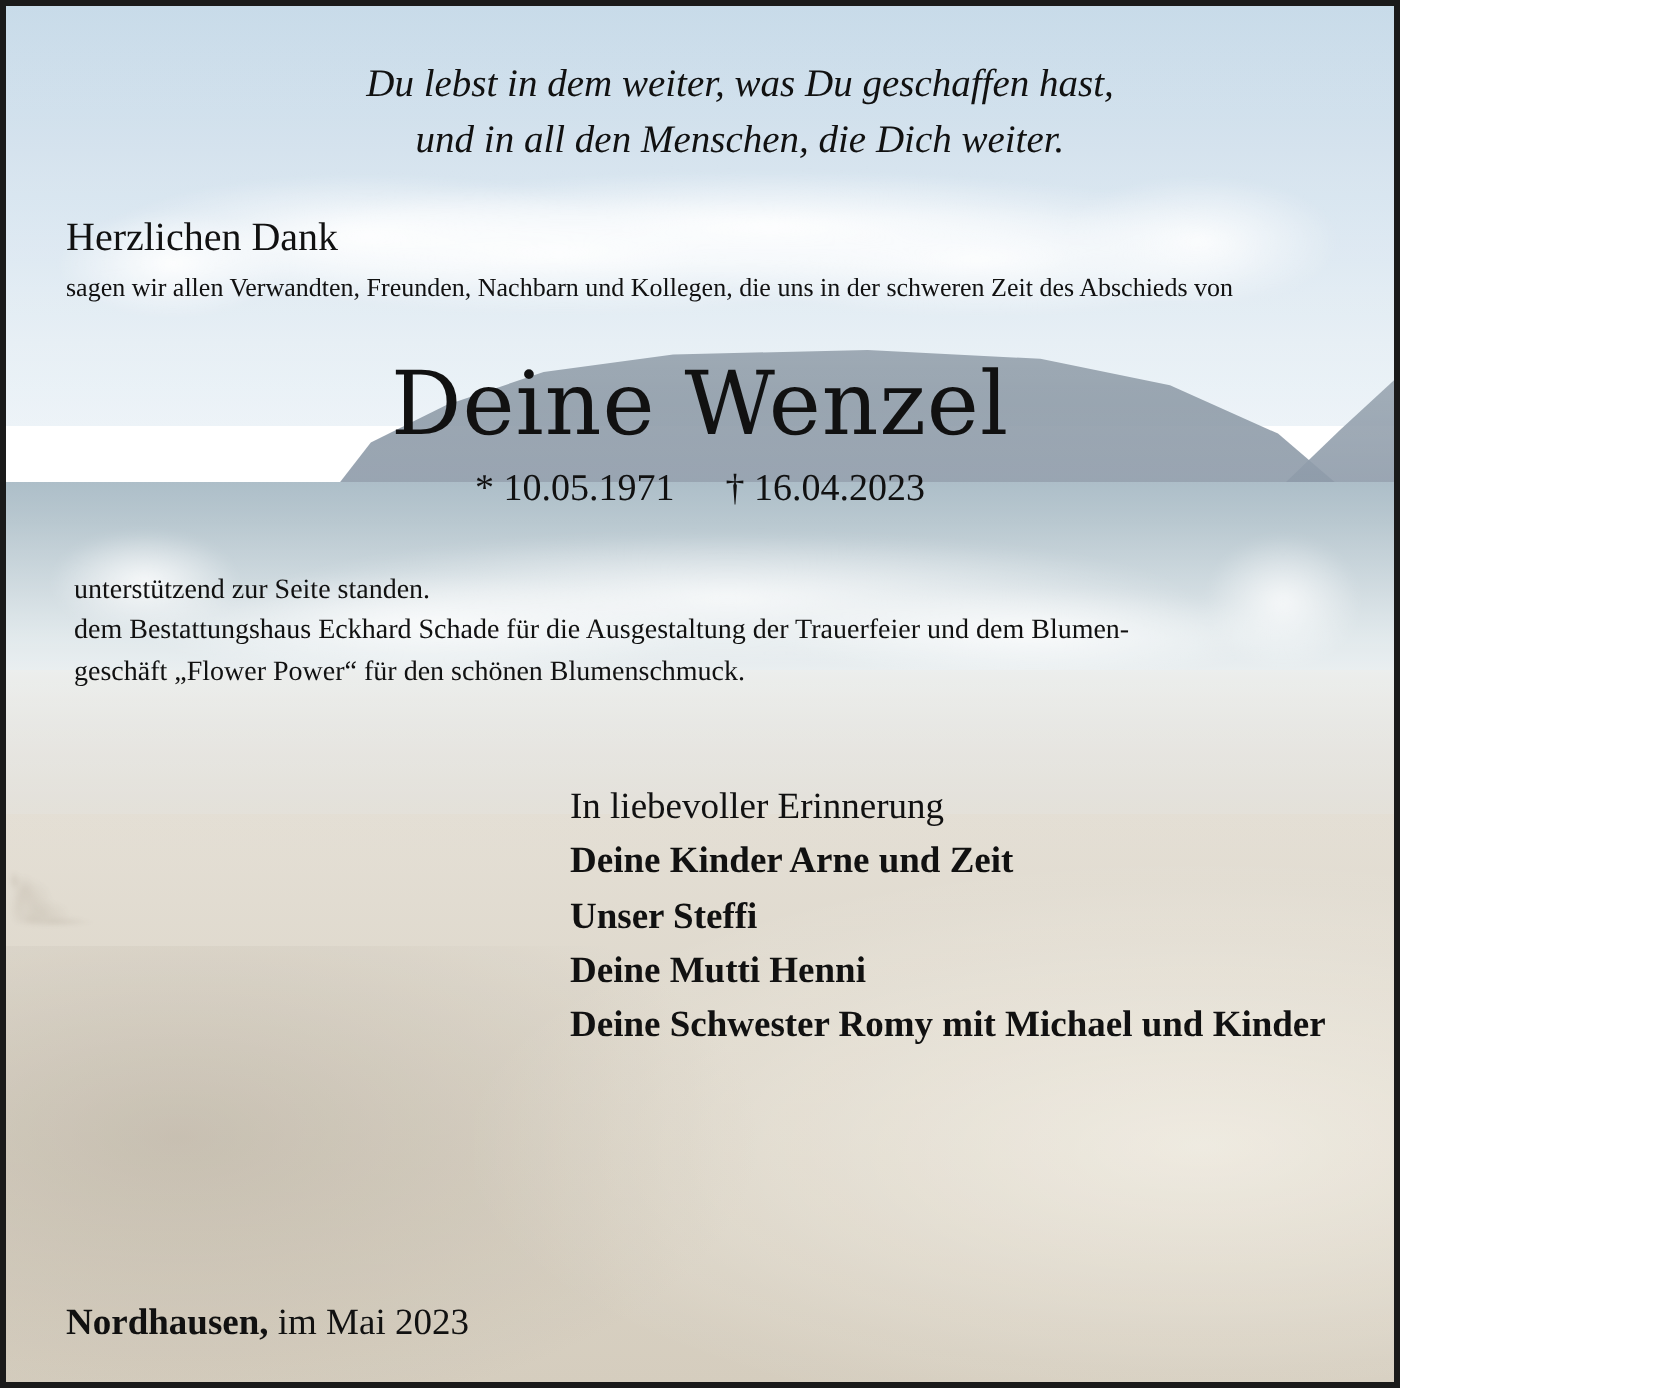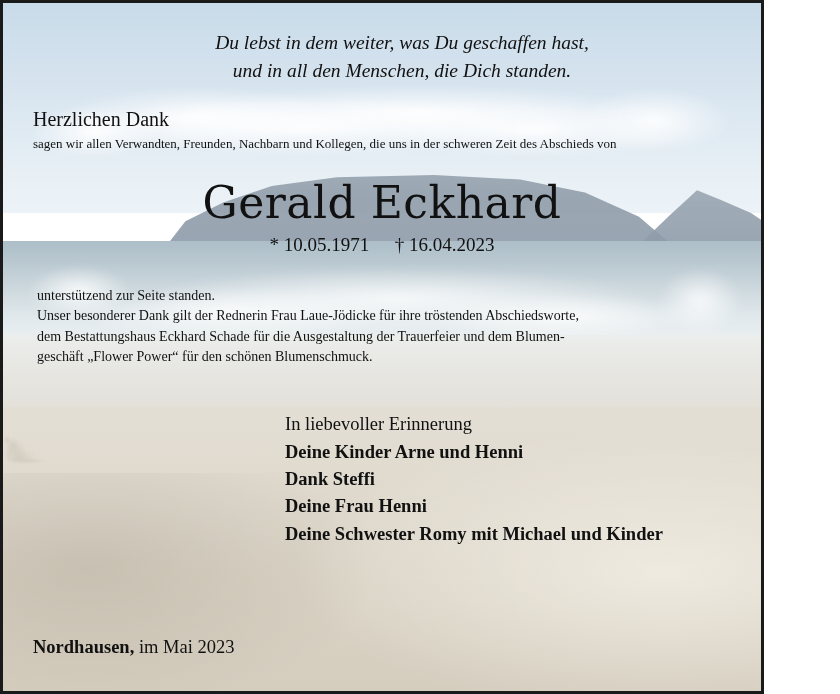--- a/index.html
+++ b/index.html
@@ -2,21 +2,21 @@
 <html><head>
 <meta charset="utf-8">
 <style>
   html, body {
     margin: 0;
     padding: 0;
     background: #ffffff;
   }
   #card {
     position: relative;
-    width: 764px;
+    width: 700px;
     height: 694px;
     overflow: hidden;
     box-sizing: border-box;
     border: 3px solid #1a1a1a;
     font-family: "Liberation Serif", serif;
     color: #111111;
   }
   
   #bg {
     position: absolute;
@@ -199,21 +199,21 @@
   .memory {
     margin: 44px 0 0 252px;
     font-size: 18.5px;
     line-height: 1.48;
   }
   .memory .intro { font-weight: normal; }
   .memory .fam { font-weight: bold; }
   .footer {
     position: absolute;
     left: 30px;
-    bottom: 33px;
+    bottom: 18px;
     font-size: 18.5px;
   }
   .footer .place { font-weight: bold; }
 </style>
 </head>
 <body>
 
 <div id="card">
 
   <div id="bg">
@@ -228,48 +228,47 @@
     <div class="sanddark"></div>
     <div class="sandlight"></div>
     <div class="prints"></div>
     <div class="veil"></div>
   </div>
 
   <div id="content">
 
     <div class="motto">
       <div>Du lebst in dem weiter, was Du geschaffen hast,</div>
-      <div>und in all den Menschen, die Dich standen.</div>
+      <div>und in all den Menschen, die Dich weiter.</div>
     </div>
 
     <p class="thanks-head">Herzlichen Dank</p>
     <p class="thanks-body">sagen wir allen Verwandten, Freunden, Nachbarn und Kollegen, die uns in der schweren  Zeit des Abschieds von</p>
 
-    <div class="name">Gerald Eckhard</div>
+    <div class="name">Deine Wenzel</div>
 
     <div class="dates">
       <span>*</span>
       <span>10.05.1971</span>
       <span class="sep"></span>
       <span>†</span>
       <span>16.04.2023</span>
     </div>
 
     <div class="body-block">
       <div>unterstützend zur Seite standen.</div>
-      <div>Unser besonderer Dank gilt der Rednerin Frau Laue-Jödicke für ihre tröstenden Abschiedsworte,</div>
       <div>dem Bestattungshaus Eckhard Schade für die Ausgestaltung der Trauerfeier und dem Blumen-</div>
       <div>geschäft „Flower Power“ für den schönen Blumenschmuck.</div>
     </div>
 
     <div class="memory">
       <div class="intro">In liebevoller Erinnerung</div>
-      <div class="fam">Deine Kinder Arne und Henni</div>
-      <div class="fam">Dank Steffi</div>
-      <div class="fam">Deine Frau Henni</div>
+      <div class="fam">Deine Kinder Arne und Zeit</div>
+      <div class="fam">Unser Steffi</div>
+      <div class="fam">Deine Mutti Henni</div>
       <div class="fam">Deine Schwester Romy mit Michael und Kinder</div>
     </div>
 
     <div class="footer">
       <span class="place">Nordhausen,</span><span> im Mai 2023</span>
     </div>
 
   </div>
 </div>
 

